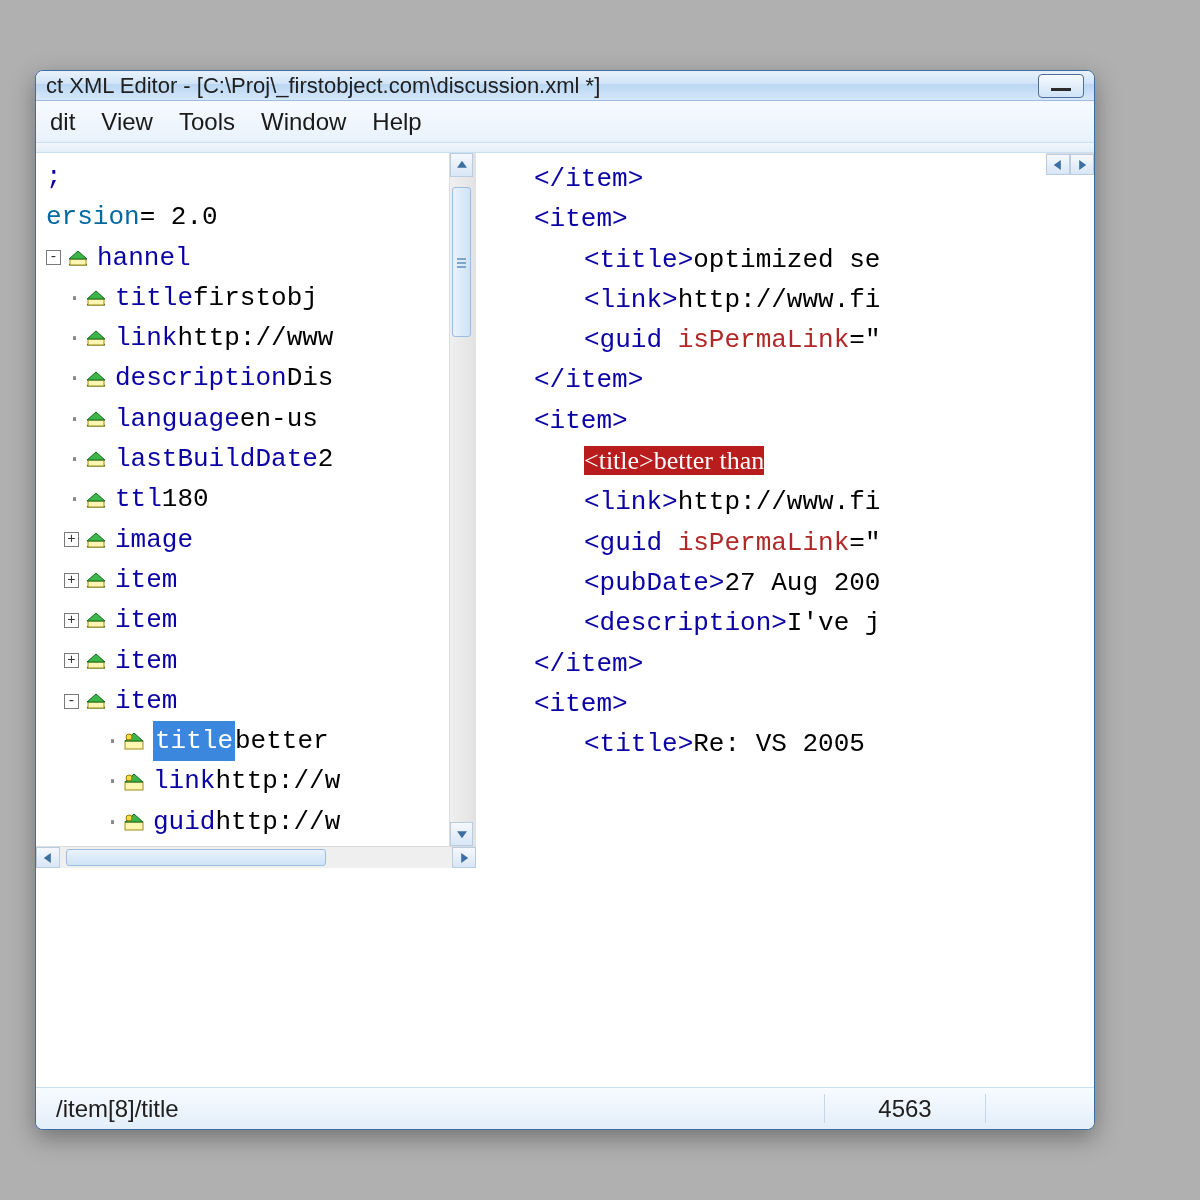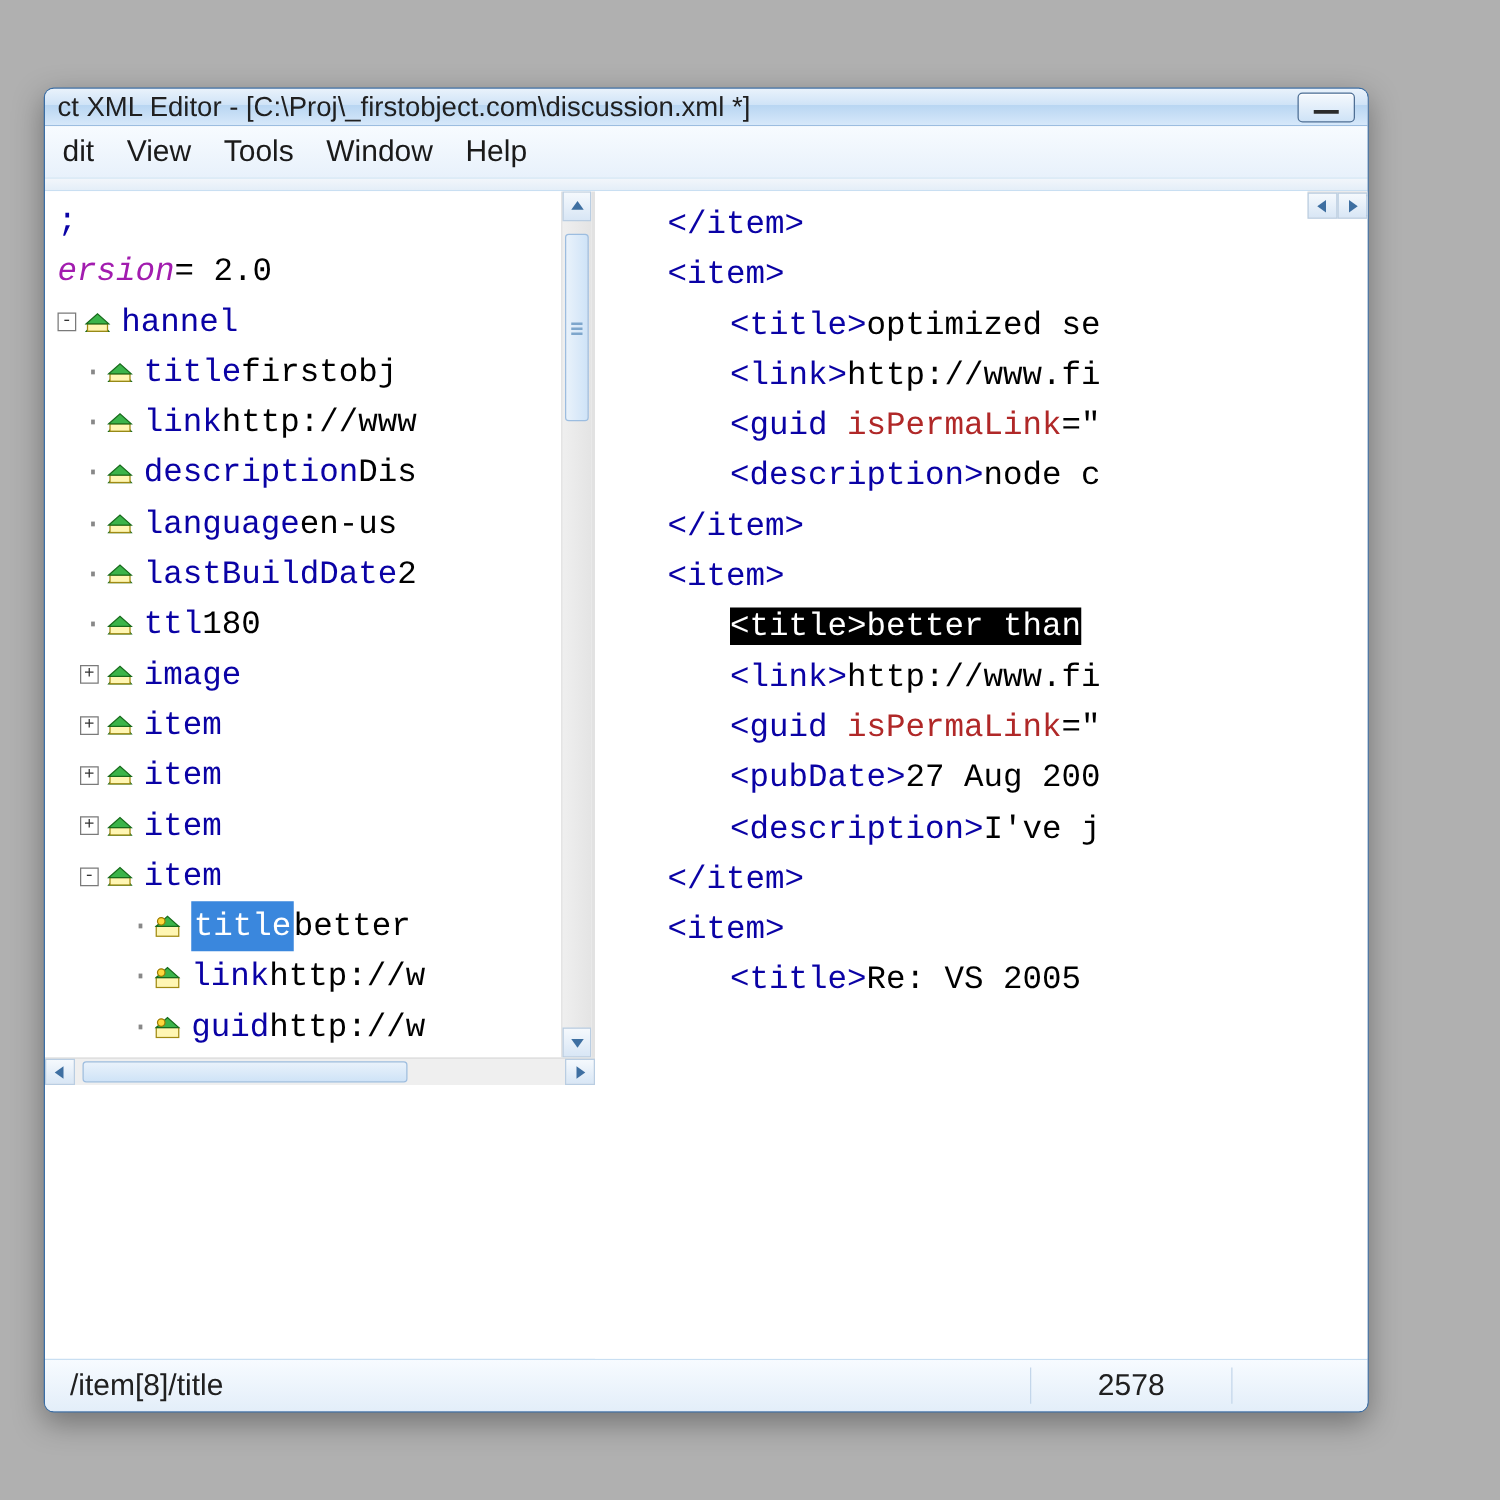--- a/index.html
+++ b/index.html
@@ -110,21 +110,21 @@
   }
   .elem-icon {
     display:inline-flex;
     width:22px; height:18px;
     margin-right:8px;
     position:relative;
   }
   .elem-icon svg { width:22px; height:18px; }
   .node-name { color:#0a02a5; font-weight:normal; }
   .node-value { color:#000; }
-  .attr-name { color:#a21caf;font-style:italic; }
+  .attr-name { color:#0369a1; }
   .sel {
     background:#3a87dd;
     color:#ffffff !important;
     padding: 0 2px;
   }
   .vscroll {
     width: 24px;
     background: linear-gradient(to right,#efefef,#e4e4e4);
     border-left:1px solid #dcdcdc;
     display:flex;
@@ -195,22 +195,23 @@
     white-space: nowrap;
   }
   .code-line { white-space: nowrap; }
   .pad1 { padding-left: 40px; }
   .pad2 { padding-left: 90px; }
   .ang { color:#0a02a5; }
   .tag { color:#0a02a5; }
   .txt { color:#000; }
   .attr { color:#b02828; }
   .code-sel {
-    background:#000000;
+    background:#b91c1c;
     color:#ffffff !important;
+    font-family:Liberation Serif, serif;
   }
   .code-sel * { color:#fff !important; }
   .statusbar {
     height: 42px;
     background: linear-gradient(to bottom,#f7fbff,#e3eef9);
     border-top:1px solid #c9dff2;
     display:flex;
     align-items:center;
     font-size:24px;
     color:#202020;
@@ -455,21 +456,20 @@
       </div>
     </div>
 
     <div class="code-pane">
       <div class="code-scroll" id="code-scroll">
           <div class="code-line pad1"><span class="ang">&lt;/</span><span class="tag">item</span><span class="ang">&gt;</span></div>
           <div class="code-line pad1"><span class="ang">&lt;</span><span class="tag">item</span><span class="ang">&gt;</span></div>
           <div class="code-line pad2"><span class="ang">&lt;</span><span class="tag">title</span><span class="ang">&gt;</span><span class="txt">optimized se</span></div>
           <div class="code-line pad2"><span class="ang">&lt;</span><span class="tag">link</span><span class="ang">&gt;</span><span class="txt">http://www.fi</span></div>
           <div class="code-line pad2"><span class="ang">&lt;</span><span class="tag">guid</span><span class="txt"> </span><span class="attr">isPermaLink</span><span class="txt">="</span></div>
-          <div class="code-line pad2"><span class="ang">&lt;</span><span class="tag">description</span><span class="ang">&gt;</span><span class="txt">node c</span></div>
           <div class="code-line pad1"><span class="ang">&lt;/</span><span class="tag">item</span><span class="ang">&gt;</span></div>
           <div class="code-line pad1"><span class="ang">&lt;</span><span class="tag">item</span><span class="ang">&gt;</span></div>
           <div class="code-line pad2"><span class="code-sel"><span class="ang">&lt;</span><span class="tag">title</span><span class="ang">&gt;</span><span class="txt">better than </span></span></div>
           <div class="code-line pad2"><span class="ang">&lt;</span><span class="tag">link</span><span class="ang">&gt;</span><span class="txt">http://www.fi</span></div>
           <div class="code-line pad2"><span class="ang">&lt;</span><span class="tag">guid</span><span class="txt"> </span><span class="attr">isPermaLink</span><span class="txt">="</span></div>
           <div class="code-line pad2"><span class="ang">&lt;</span><span class="tag">pubDate</span><span class="ang">&gt;</span><span class="txt">27 Aug 200</span></div>
           <div class="code-line pad2"><span class="ang">&lt;</span><span class="tag">description</span><span class="ang">&gt;</span><span class="txt">I've j</span></div>
           <div class="code-line pad1"><span class="ang">&lt;/</span><span class="tag">item</span><span class="ang">&gt;</span></div>
           <div class="code-line pad1"><span class="ang">&lt;</span><span class="tag">item</span><span class="ang">&gt;</span></div>
           <div class="code-line pad2"><span class="ang">&lt;</span><span class="tag">title</span><span class="ang">&gt;</span><span class="txt">Re: VS 2005 </span></div>
@@ -482,18 +482,18 @@
         <div class="hs-btn right"></div>
       </div>
     </div>
 
   </div>
 
   <div class="statusbar">
     <div class="status-cell">/item[8]/title</div>
     <div class="spacer"></div>
     <div class="status-sep"></div>
-    <div class="status-cell" style="min-width:160px; justify-content:center;">2578</div>
+    <div class="status-cell" style="min-width:160px; justify-content:center;">4563</div>
     <div class="status-sep"></div>
     <div class="status-cell" style="min-width:100px;"></div>
   </div>
 
 </div>
 
 </body></html>

